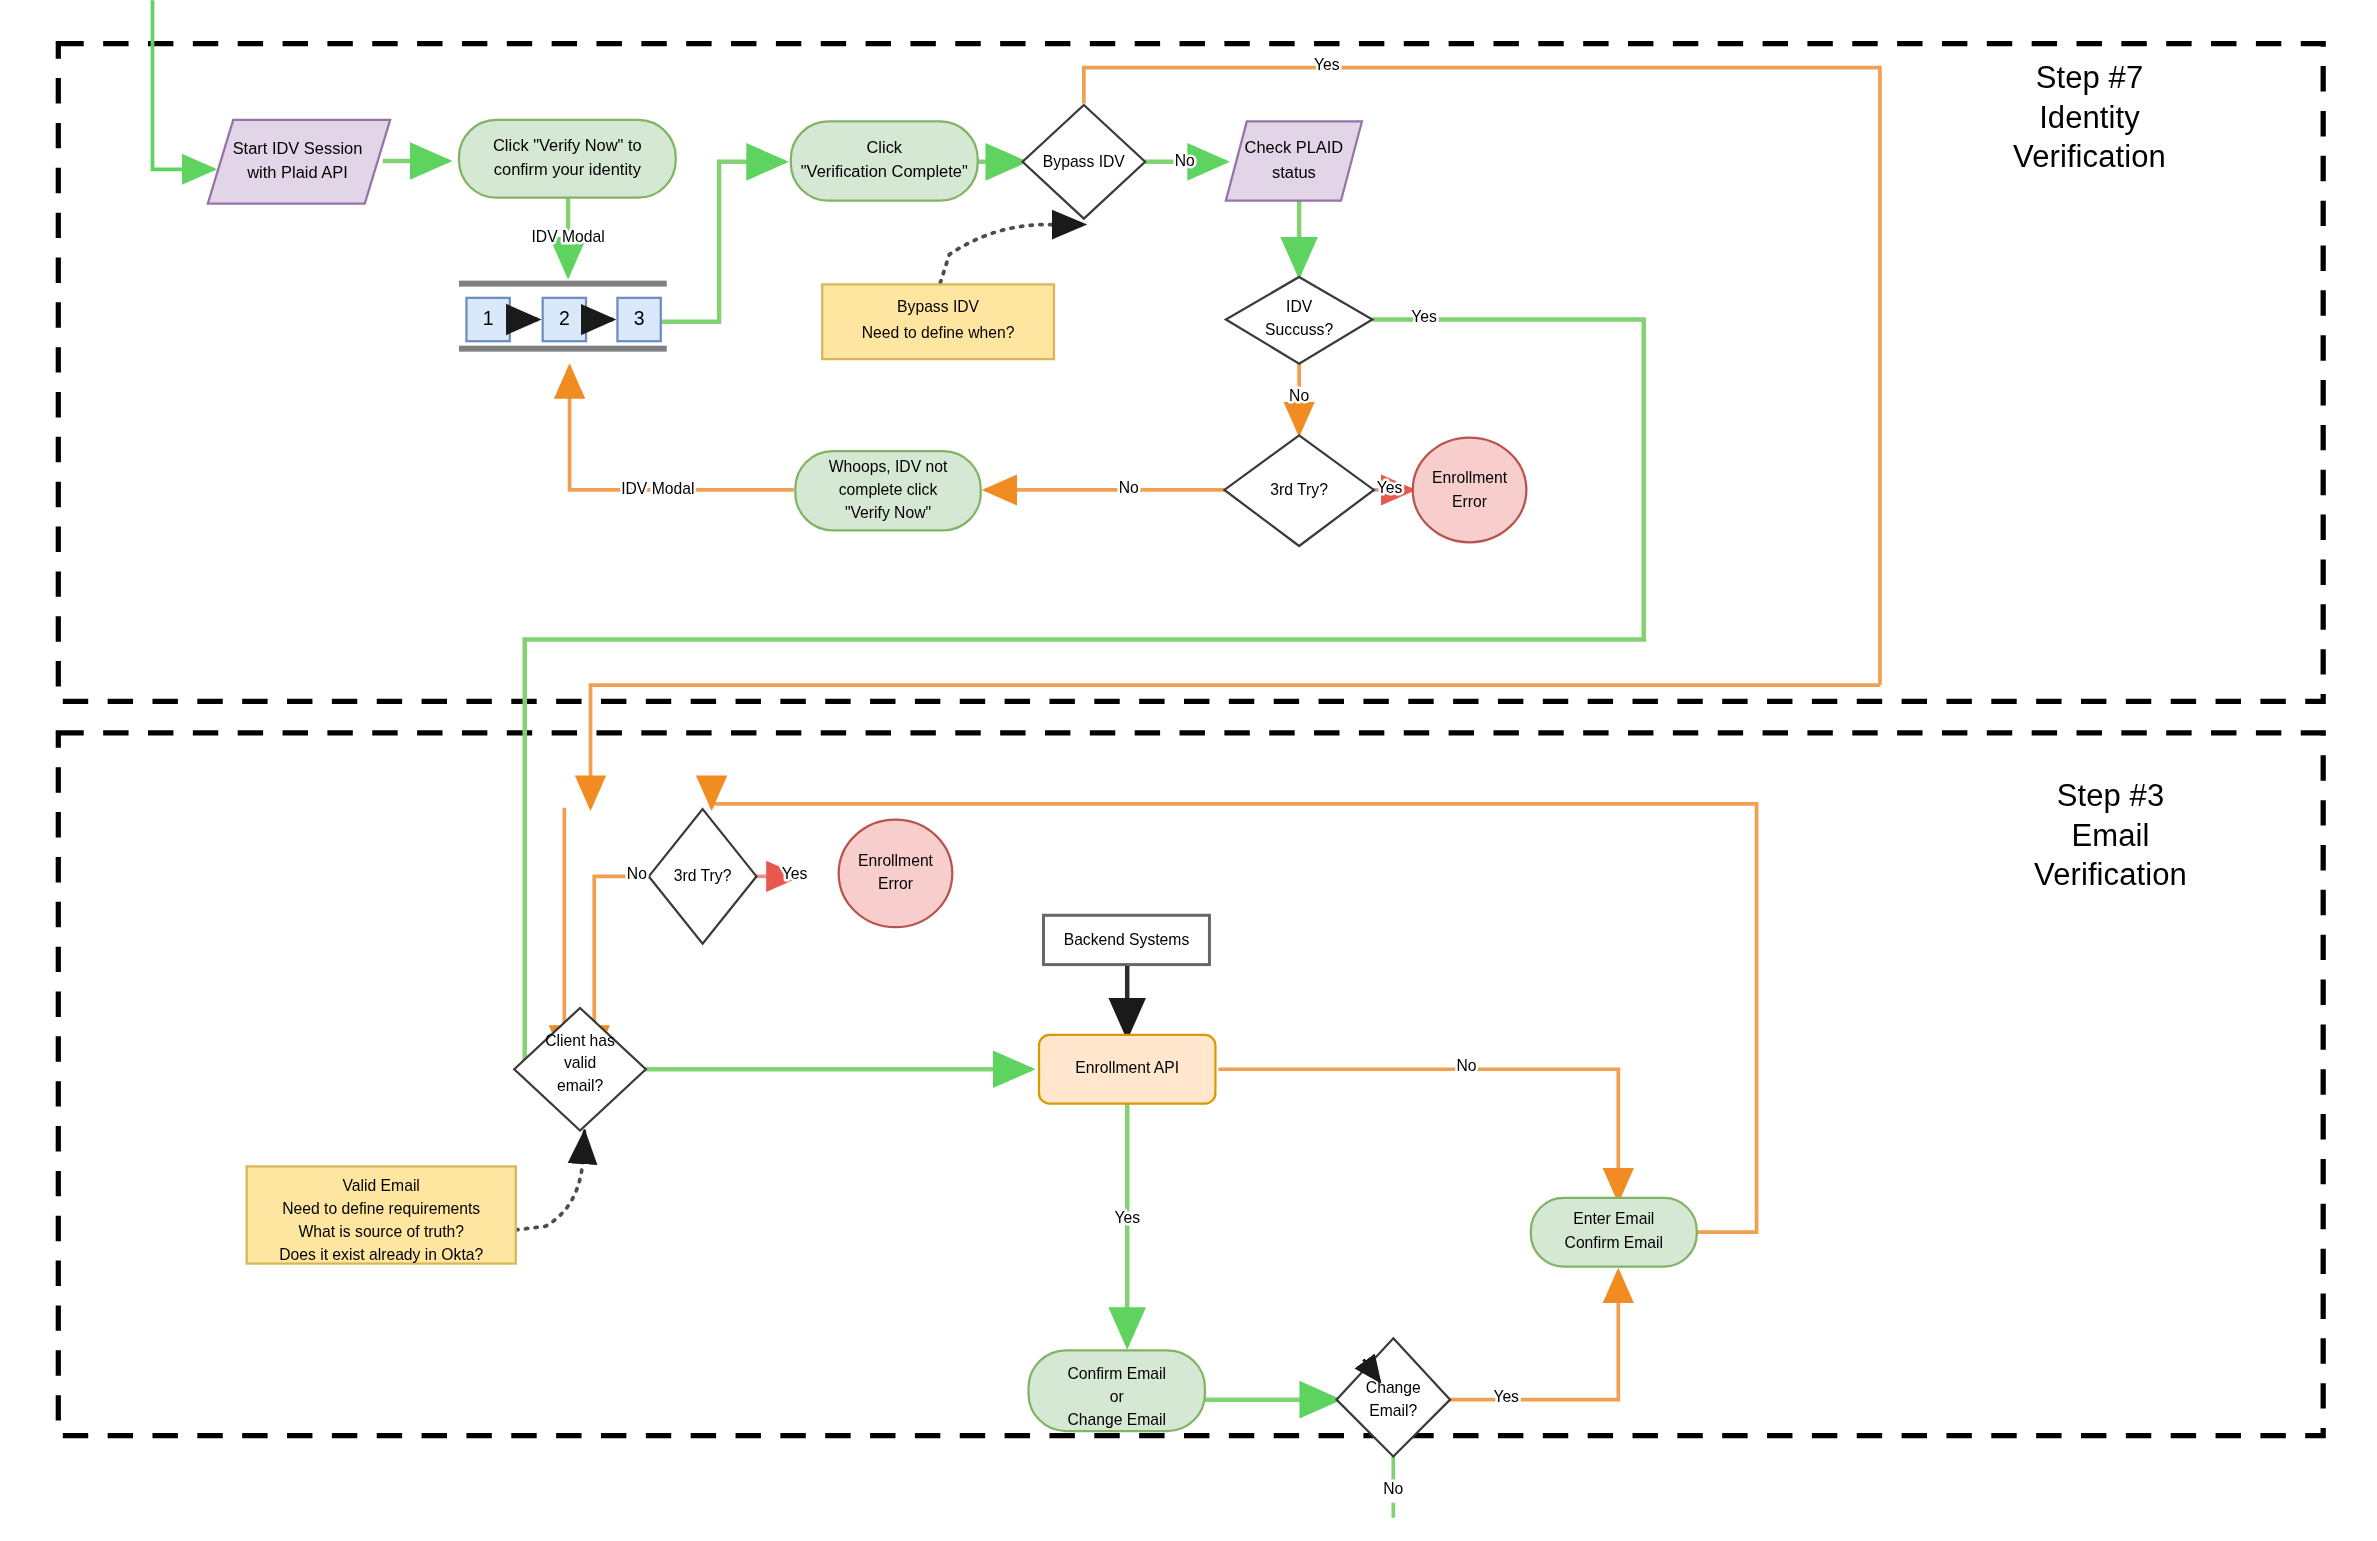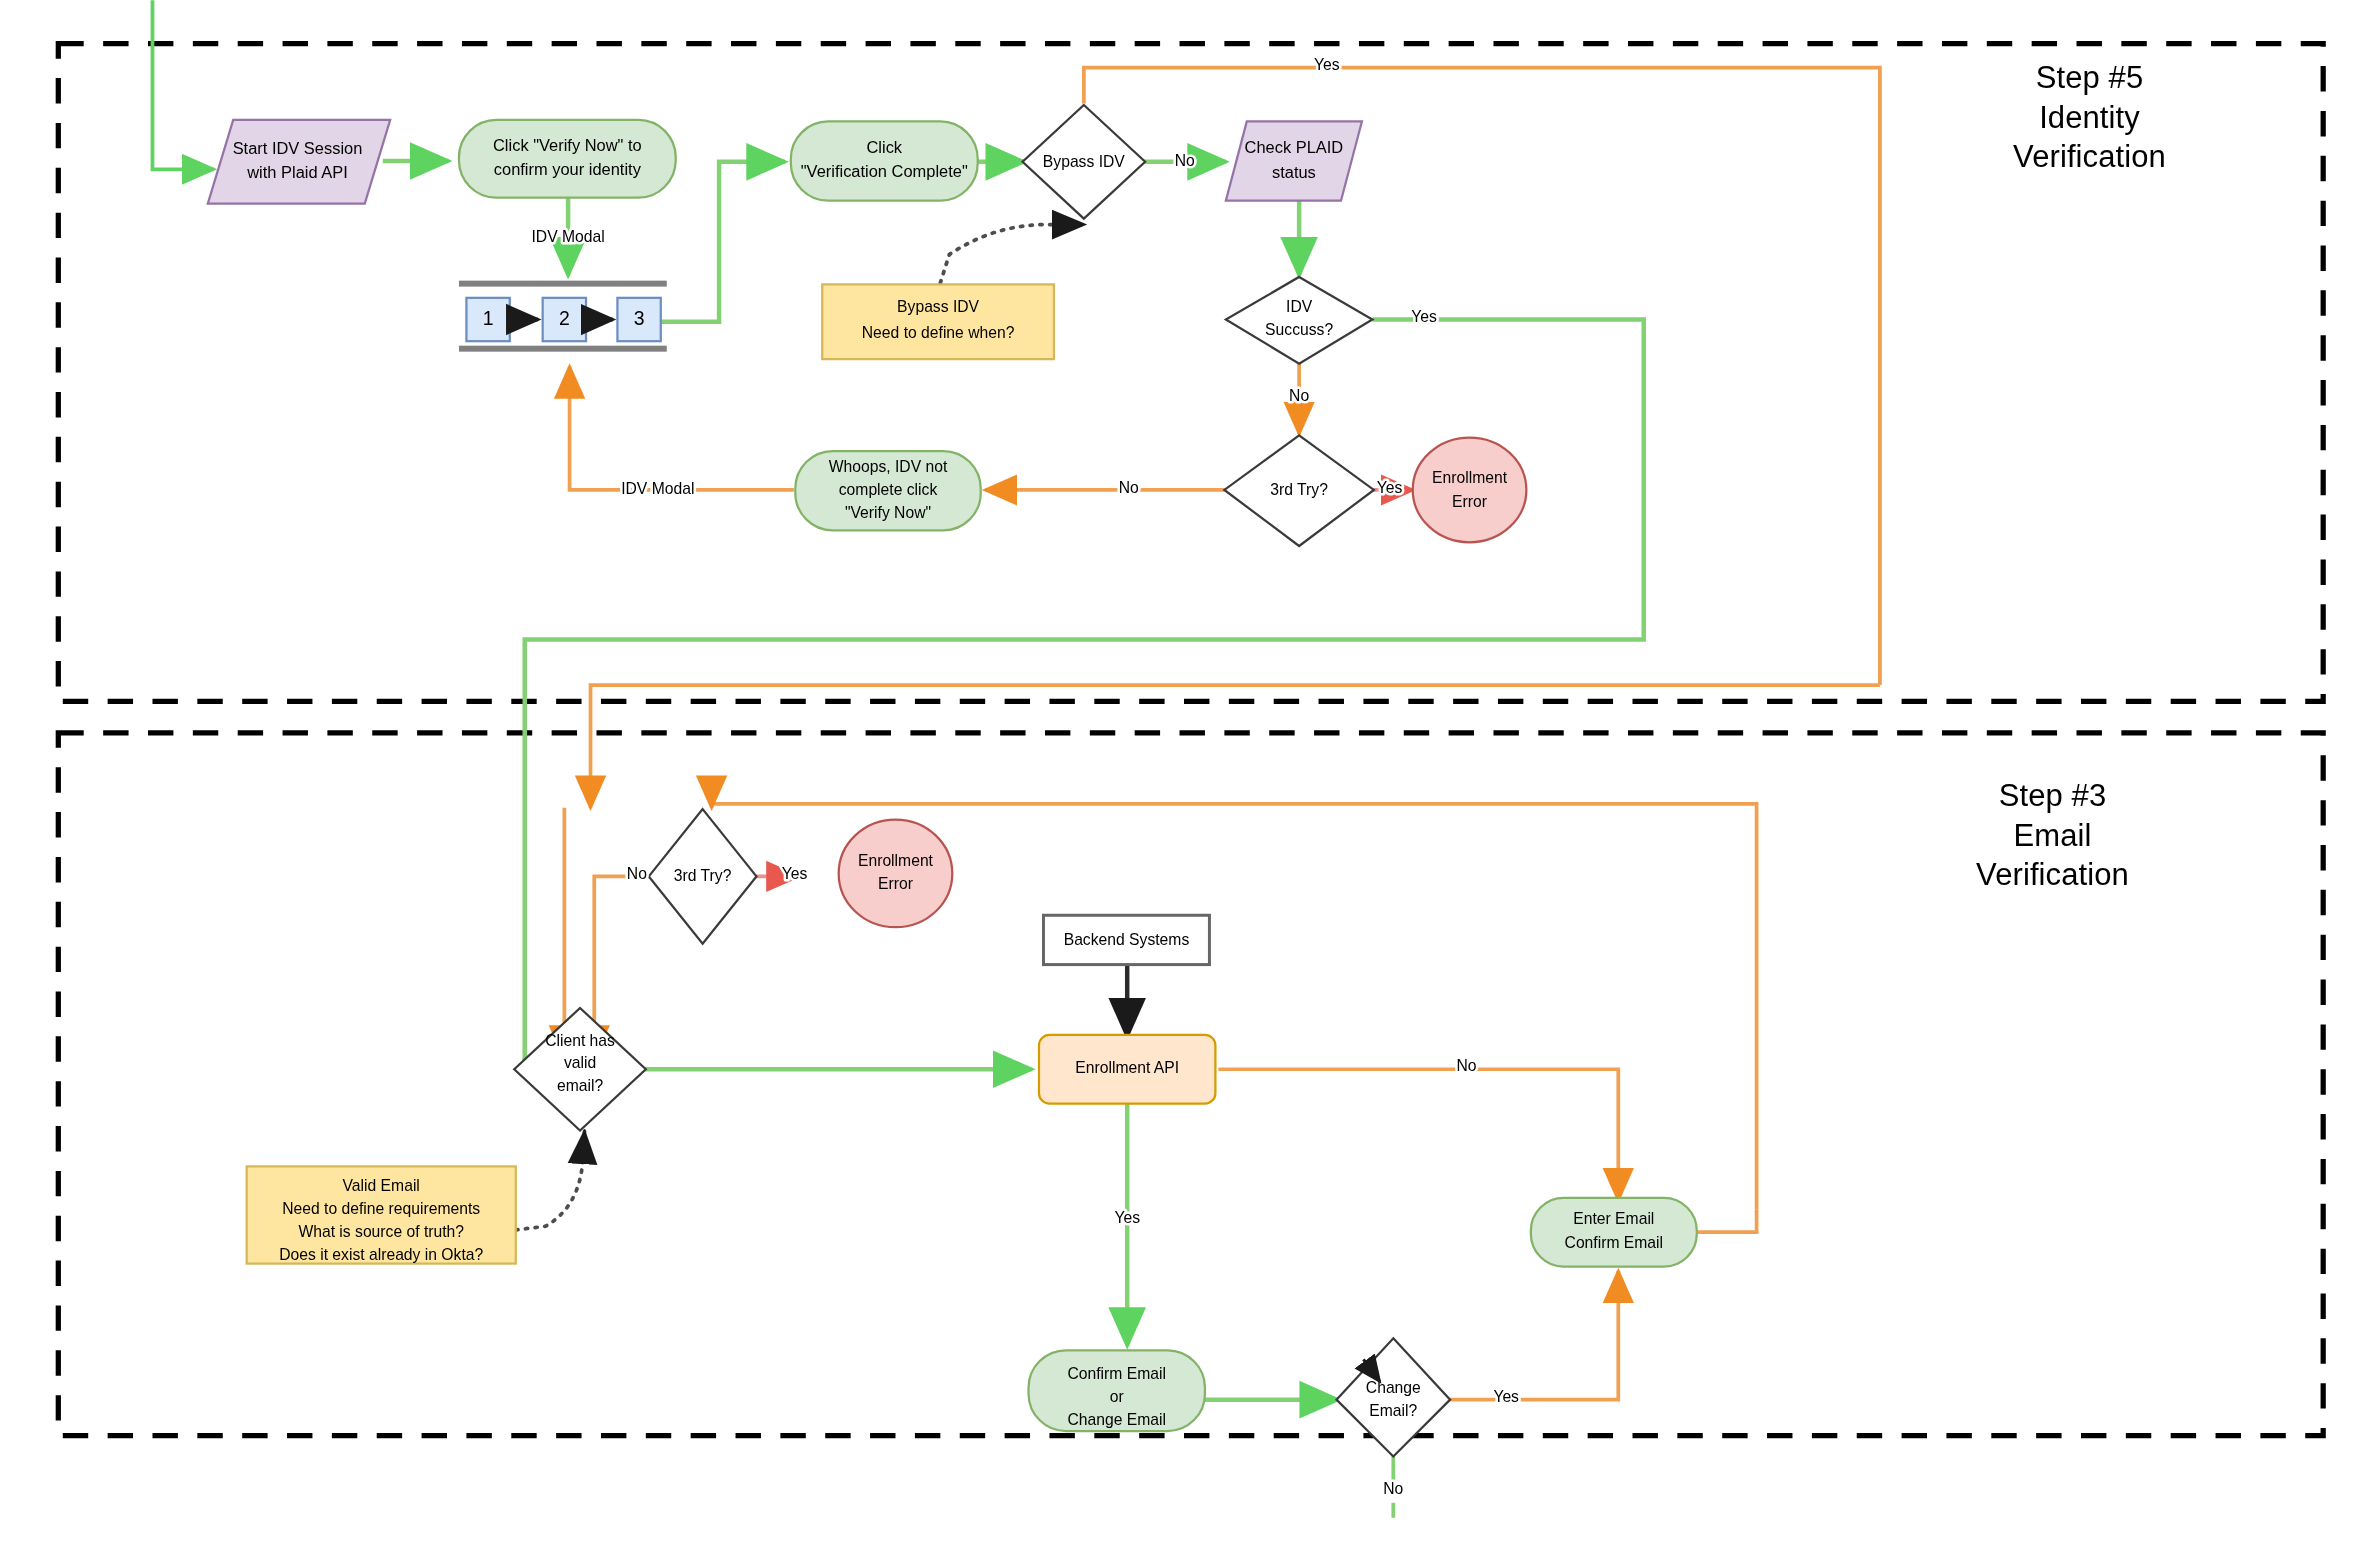--- a/index.html
+++ b/index.html
@@ -260,21 +260,21 @@
     <text class="edge-label bg" x="1859" y="653">Yes</text>
     <text class="edge-label bg" x="1510" y="653">No</text>
     <text class="edge-label bg" x="1063" y="1170">Yes</text>
     <text class="edge-label bg" x="852" y="1170">No</text>
     <text class="edge-label bg" x="1962" y="1427">No</text>
     <text class="edge-label bg" x="1508" y="1630">Yes</text>
     <text class="edge-label bg" x="2015" y="1870">Yes</text>
     <text class="edge-label bg" x="1864" y="1993">No</text>
   </svg>
 
-  <div class="lane-label" style="left:1914px; top:58px; width:351px;">Step #5
+  <div class="lane-label" style="left:1914px; top:58px; width:351px;">Step #7
 Identity
 Verification</div>
-  <div class="lane-label" style="left:1877px; top:776px; width:351px;">Step #3
+  <div class="lane-label" style="left:1935px; top:776px; width:351px;">Step #3
 Email
 Verification</div>
 
 </div>
 
 
 </body></html>

